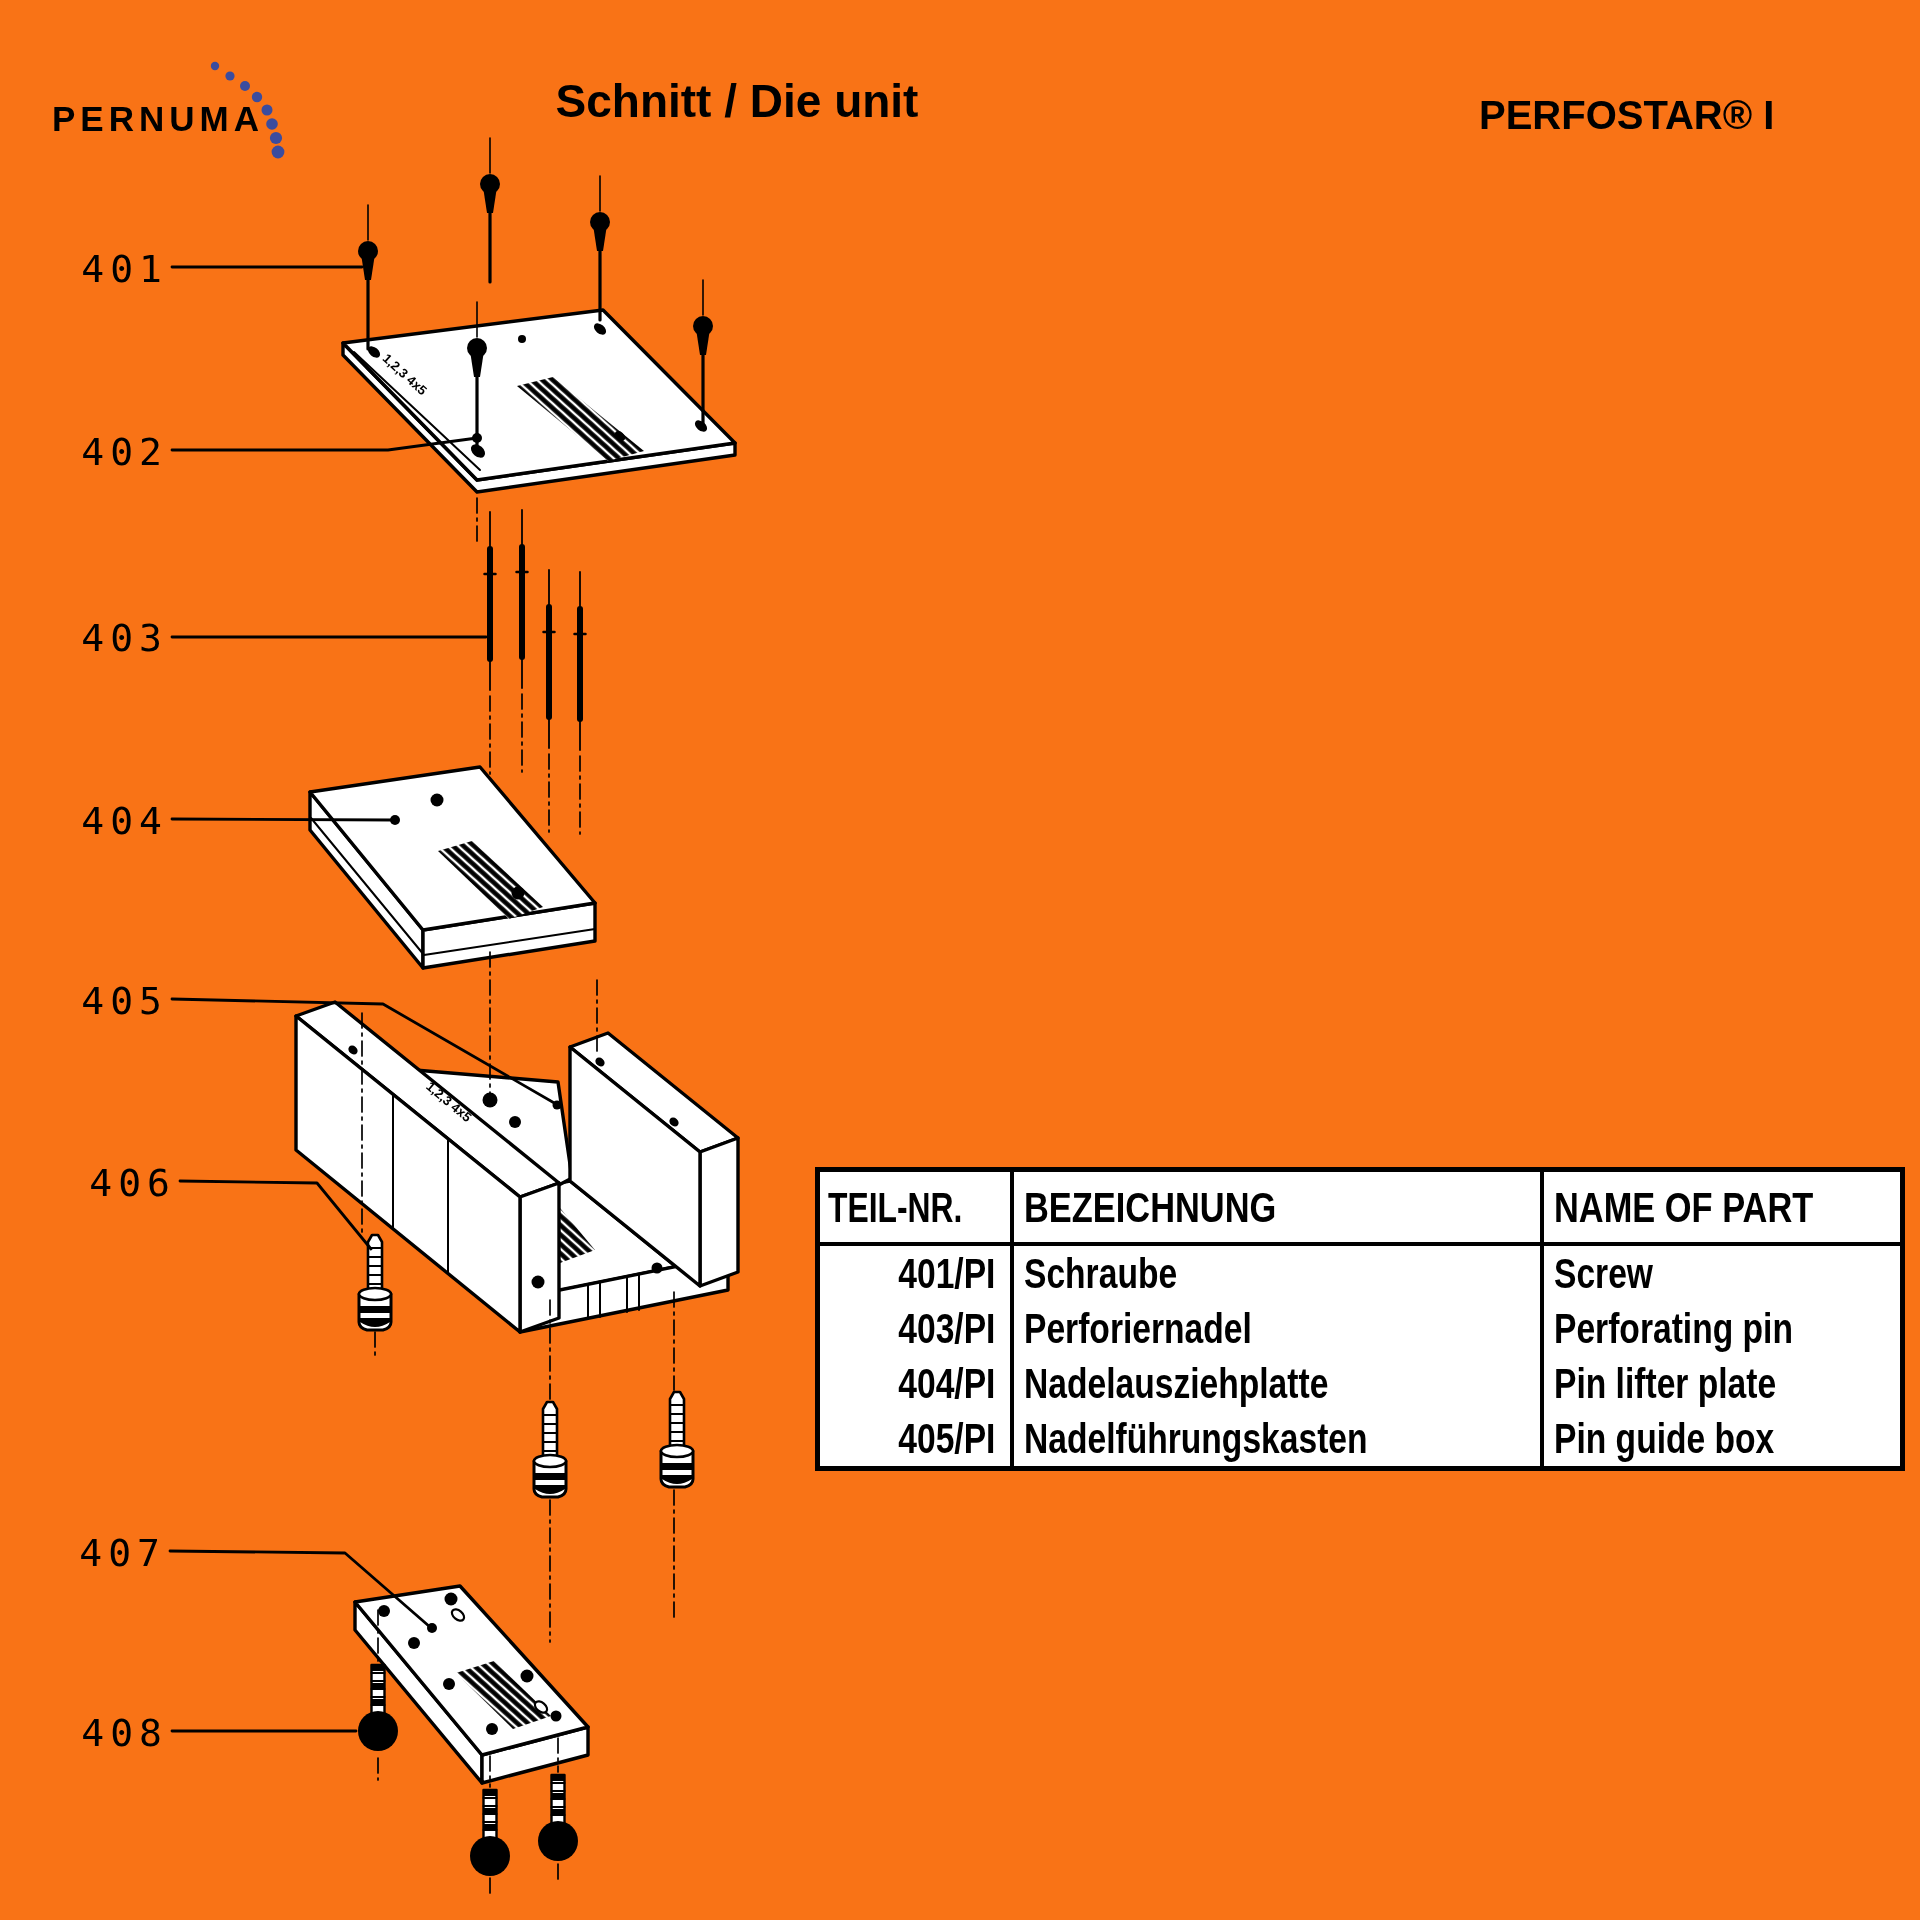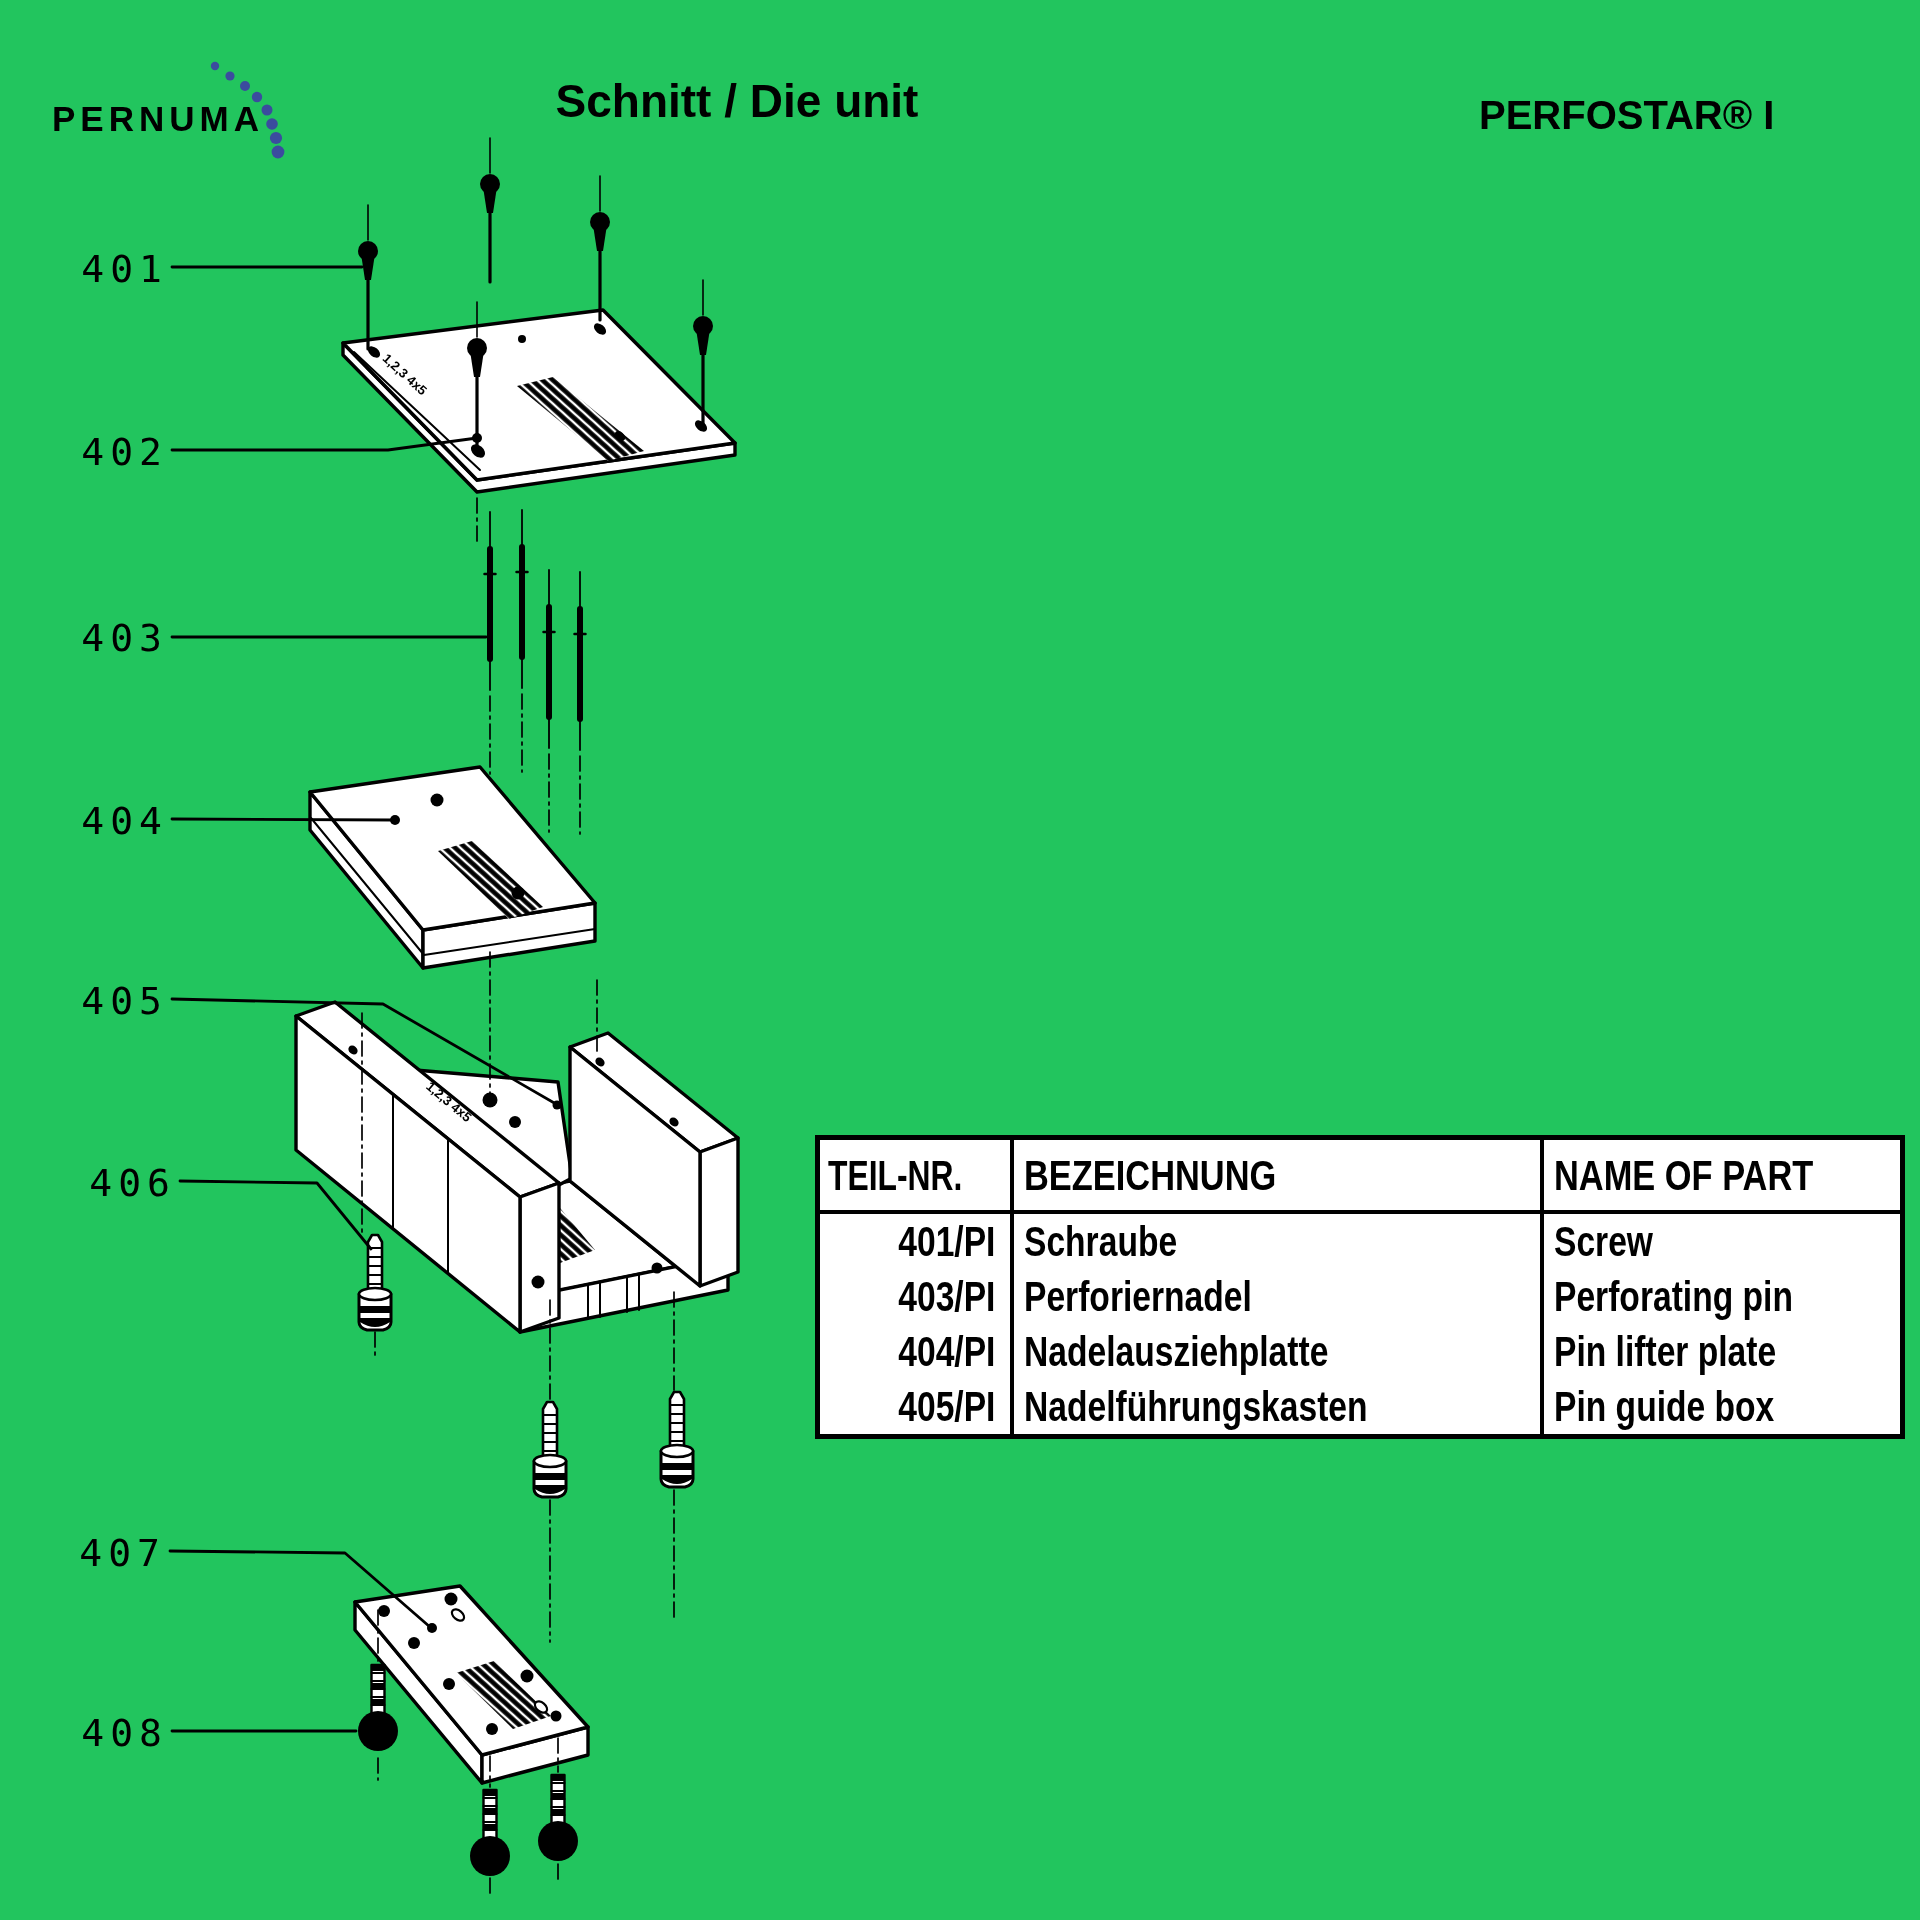--- a/index.html
+++ b/index.html
@@ -1,32 +1,32 @@
 <!DOCTYPE html>
 <html><head>
 <meta charset="utf-8">
 <style>
   html,body{margin:0;padding:0;background:#fff}
-  .canvas{position:relative;width:1920px;height:1920px;background:#22c55e;overflow:hidden;font-family:"Liberation Sans",sans-serif}
+  .canvas{position:relative;width:1920px;height:1920px;background:#f97316;overflow:hidden;font-family:"Liberation Sans",sans-serif}
   svg.diagram{position:absolute;left:0;top:0}
   g.draw{stroke:#000;fill:none;stroke-linecap:round;stroke-linejoin:round}
   .face{fill:#ffffff;stroke:#000;stroke-width:3.4}
   .thin{stroke-width:2}
   .lead{stroke-width:2.8;fill:none}
   .cl{stroke-dasharray:15 5 3 5;stroke-width:1.7}
   .hole{fill:#000;stroke:none}
   .ohole{fill:#fff;stroke:#000;stroke-width:2.2}
   .hatch{fill:url(#hatch);stroke:none}
   text{fill:#000;stroke:none}
   .lbl{font-family:"DejaVu Sans Mono",monospace;font-size:38px;letter-spacing:6px}
   .logo-t{font-family:"Liberation Sans",sans-serif;font-weight:bold;font-size:35px;letter-spacing:5px}
   .title-t{font-family:"Liberation Sans",sans-serif;font-weight:bold;font-size:46px}
   .product-t{font-family:"Liberation Sans",sans-serif;font-weight:bold;font-size:40px}
   .mark-t{font-family:"Liberation Sans",sans-serif;font-weight:bold;font-size:13px}
-  .parts-table{position:absolute;left:815px;top:1135px;border-collapse:collapse;table-layout:fixed;background:#fff;border:5px solid #000}
+  .parts-table{position:absolute;left:815px;top:1167px;border-collapse:collapse;table-layout:fixed;background:#fff;border:5px solid #000}
   .parts-table th,.parts-table td{overflow:hidden;white-space:nowrap;vertical-align:middle;padding:0}
   .parts-table th{height:70px;font-size:43px;font-weight:bold;border-bottom:4px solid #000;text-align:left}
   .parts-table td{height:55px;font-size:42px;font-weight:bold}
   .parts-table .c2,.parts-table .c3{border-left:4px solid #000000;padding-left:10px}
   .parts-table td.c1{text-align:right;padding-right:14px}
   .parts-table th.c1{padding-left:8px}
   .sx{display:inline-block;transform:scaleX(.8);transform-origin:left center}
   td.c1 .sx{transform-origin:right center}
   th.c1 .sx{transform:scaleX(.74);transform-origin:left center}
 </style>

